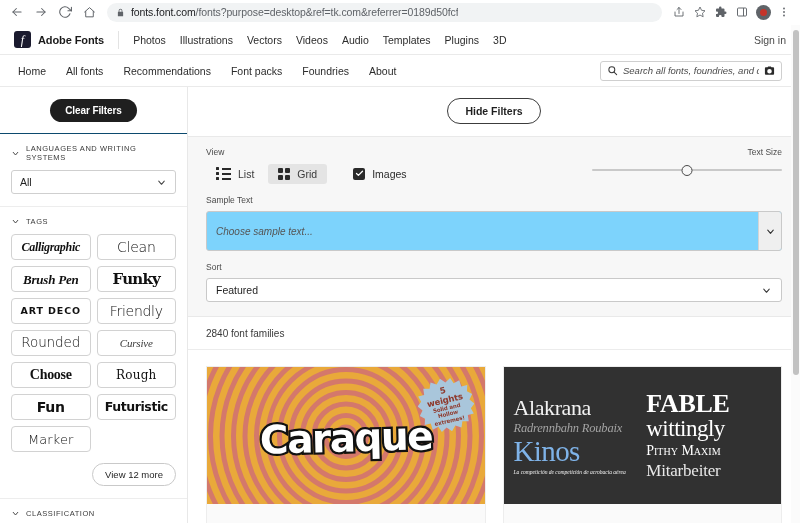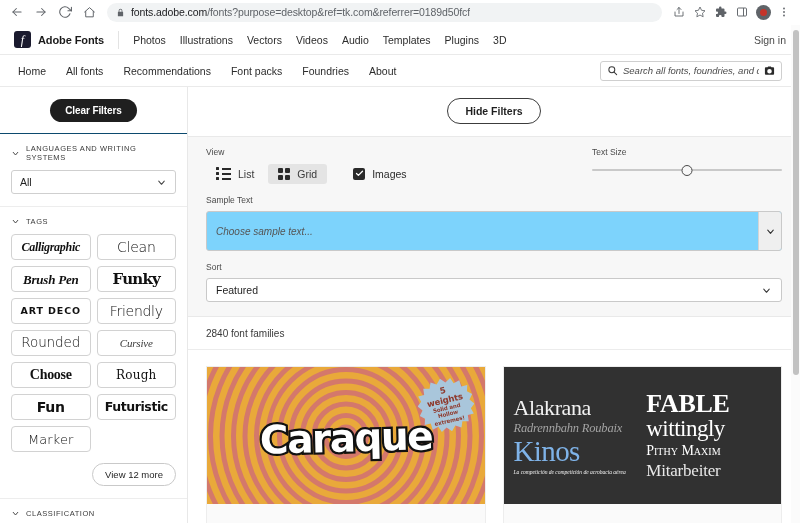--- a/index.html
+++ b/index.html
@@ -287,21 +287,21 @@
   .images-cb { display: flex; align-items: center; gap: 7px; margin-left: 22px; }
   .cb-box {
     width: 12px; height: 12px;
     background: #2a2a2a;
     border-radius: 2px;
     display: flex; align-items: center; justify-content: center;
     color: #fff;
   }
   .cb-label { font-size: 10.5px; color: #2a2a2a; }
 
-  .textsize-group { margin-left: auto; width: 190px; }
+  .textsize-group { margin-left: auto; width: 190px; text-align: right; }
   .slider-track {
     position: relative;
     height: 14px;
     display: flex; align-items: center;
   }
   .slider-track .rail { width: 100%; height: 1.5px; background: #c9c9c9; border-radius: 1px; }
   .slider-thumb {
     position: absolute;
     left: 50%;
     transform: translateX(-50%);
@@ -498,21 +498,21 @@
         <path d="M5 10v10h14V10"></path>
       </svg>
   </div>
 
   <div class="url-pill">
     <span style="display:flex;color:#5f6368;flex:0 0 auto;">
       <svg width="9" height="9" viewBox="0 0 24 24" fill="currentColor">
           <path d="M12 2a5 5 0 0 0-5 5v3H6a1 1 0 0 0-1 1v10a1 1 0 0 0 1 1h12a1 1 0 0 0 1-1V11a1 1 0 0 0-1-1h-1V7a5 5 0 0 0-5-5zm0 2a3 3 0 0 1 3 3v3H9V7a3 3 0 0 1 3-3z"></path>
         </svg>
     </span>
-    <span class="url-text"><span class="host">fonts.adobe.com</span><span class="path">/fonts?purpose=desktop&amp;ref=tk.com&amp;referrer=0189d50fcf</span></span>
+    <span class="url-text"><span class="host">fonts.font.com</span><span class="path">/fonts?purpose=desktop&amp;ref=tk.com&amp;referrer=0189d50fcf</span></span>
   </div>
 
   <div class="tb-icons">
     <div class="tb-icon">
       <svg width="12" height="12" viewBox="0 0 24 24" fill="none" stroke="currentColor" stroke-width="1.8" stroke-linecap="round" stroke-linejoin="round">
           <path d="M4 12v8h16v-8"></path>
           <polyline points="8 7 12 3 16 7"></polyline>
           <line x1="12" y1="3" x2="12" y2="15"></line>
         </svg>
     </div>

